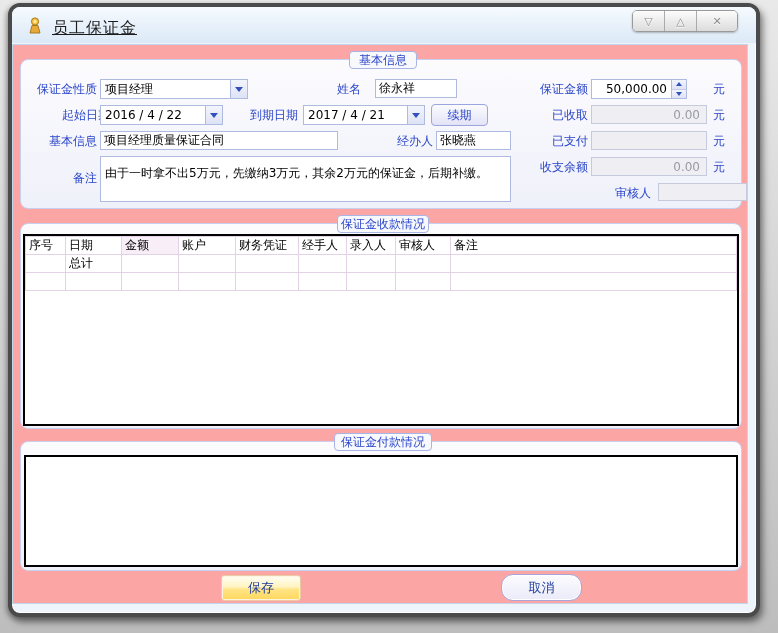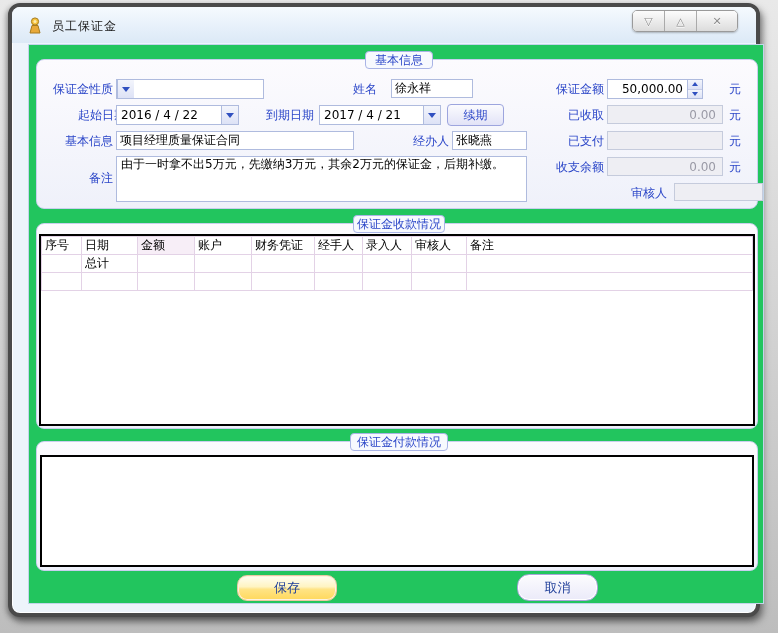--- a/index.html
+++ b/index.html
@@ -16,38 +16,38 @@
     background:#EDF4FB;
     box-shadow:3px 5px 7px rgba(40,40,40,.55), -2px 2px 5px rgba(60,60,60,.4), inset 0 0 0 1px #ffffff;
   }
   
   .titlebar {
     position:absolute; left:0; top:0; right:0; height:36px;
     background:linear-gradient(180deg,#F5FAFE 0%,#E3EEF9 70%,#DCE9F6 100%);
     border-radius:8px 8px 0 0;
   }
   .app-icon { position:absolute; left:14px; top:9px; width:18px; height:18px; }
-  .title-text { position:absolute; left:40px; top:11px; color:#1c1c1c; font-size:12px; letter-spacing:1px; }
+  .title-text { position:absolute; left:40px; top:11px; color:#1c1c1c; font-size:16px; letter-spacing:1px;text-decoration:underline; }
   .winctrl {
     position:absolute; right:18px; top:3px; height:22px; display:flex;
     border:1px solid #9a9a9a; border-radius:5px; overflow:hidden;
     background:linear-gradient(180deg,#fdfdfd,#d6d6d6);
     box-shadow:0 1px 2px rgba(0,0,0,.25);
   }
   .winctrl .btn {
     width:32px; height:100%; display:flex; align-items:center; justify-content:center;
     color:#8d8d8d; font-size:11px; font-weight:bold;
     border-right:1px solid #aaa; background:linear-gradient(180deg,#fcfcfc,#dcdcdc);
     text-shadow:0 1px 0 #fff; cursor:default;
   }
   .winctrl .btn:last-child { border-right:none; width:40px; }
   
   .panel {
-    position:absolute; left:16px; top:37px; width:736px; height:560px;
-    background:#22c55e; border:1px solid #C2D5EA; position:absolute;
+    position:absolute; left:0; top:37px; width:736px; height:560px;
+    background:#fca5a5; border:1px solid #C2D5EA; position:absolute;
   }
   .group {
     position:absolute;
     background:linear-gradient(180deg,#FCFBFE 0%,#EFF1FA 100%);
     border:1px solid #C9CFEE; border-radius:8px;
   }
   .group-label {
     position:absolute; height:18px; line-height:16px; text-align:center;
     background:#F7F9FE; border:1px solid #A9B4E6; border-radius:4px;
     color:#2B46C8; z-index:3; font-size:12px;
@@ -73,21 +73,21 @@
   .spin span { flex:1; display:flex; align-items:center; justify-content:center; background:linear-gradient(180deg,#F3F5FC,#DDE2F6); cursor:default; }
   .spin span:first-child { border-bottom:1px solid #C6CCE6; }
   .tri-up { width:0; height:0; border-left:3px solid transparent; border-right:3px solid transparent; border-bottom:4px solid #3050C0; }
   .tri-dn { width:0; height:0; border-left:3px solid transparent; border-right:3px solid transparent; border-top:4px solid #3050C0; }
   .mini-btn {
     position:absolute; text-align:center; color:#2B46C8; cursor:default;
     background:linear-gradient(180deg,#FBFBFE,#E2E3F7); border:1px solid #9DA5DE; border-radius:4px;
   }
   .remark {
     position:absolute; border:1px solid #AFBBDE; background:#fff; color:#000;
-    font-family:inherit; font-size:12px; padding:0 4px; resize:none; outline:none; line-height:15px;
+    font-family:inherit; font-size:12px; padding:9px 4px; resize:none; outline:none; line-height:15px;
   }
   
   .grid-box { position:absolute; background:#fff; border:2px solid #000; overflow:hidden; }
   .grid-table { border-collapse:collapse; width:100%; table-layout:fixed;padding-left:44px; }
   .grid-table th, .grid-table td {
     border:1px solid #E3D2E6; height:18px; font-weight:normal; text-align:left;
     padding:0 3px; font-size:12px; color:#000; overflow:hidden; white-space:nowrap;
   }
   .grid-table th.hl { background:#F7EEF7; }
   .empty-box { position:absolute; background:#fff; border:2px solid #000; }
@@ -122,20 +122,21 @@
     </div>
   </div>
 
   <div class="panel">
 
     <div class="group" style="left:7px; top:14px; width:722px; height:150px;"></div>
     <div class="group-label" style="left:336px; top:6px; width:68px;">基本信息</div>
 
     <div class="lbl" style="left:8px; top:35px; width:76px;">保证金性质</div>
     <div class="combo" style="left:87px; top:34px; width:148px;">
+      <span class="val">项目经理</span>
       <span class="dd">
           <i class="arrow-down"></i>
         </span>
     </div>
     <div class="lbl" style="left:300px; top:35px; width:48px;">姓名</div>
     <input class="tbox" style="left: 362px; top: 34px; width: 82px;" value="徐永祥">
     <div class="lbl" style="left:500px; top:35px; width:75px;">保证金额</div>
     <div class="combo" style="left:578px; top:34px; width:96px;">
       <span class="val" style="text-align:right; padding-right:4px;">50,000.00</span>
       <span class="spin">
@@ -235,16 +236,16 @@
           <td></td>
         </tr>
       </tbody>
         </table>
     </div>
 
     <div class="group" style="left:7px; top:396px; width:722px; height:130px;"></div>
     <div class="group-label" style="left:321px; top:388px; width:98px;">保证金付款情况</div>
     <div class="empty-box" style="left:11px; top:410px; width:714px; height:112px;"></div>
 
-    <div class="save-btn" style="left:208px; top:530px; width:100px; height:26px; line-height:24px;border-radius:10px;">保存</div>
+    <div class="save-btn" style="left:208px; top:530px; width:80px; height:26px; line-height:24px;">保存</div>
     <div class="cancel-btn" style="left:488px; top:529px; width:81px; height:27px; line-height:25px;">取消</div>
   </div>
 </div>
 
 </body></html>

